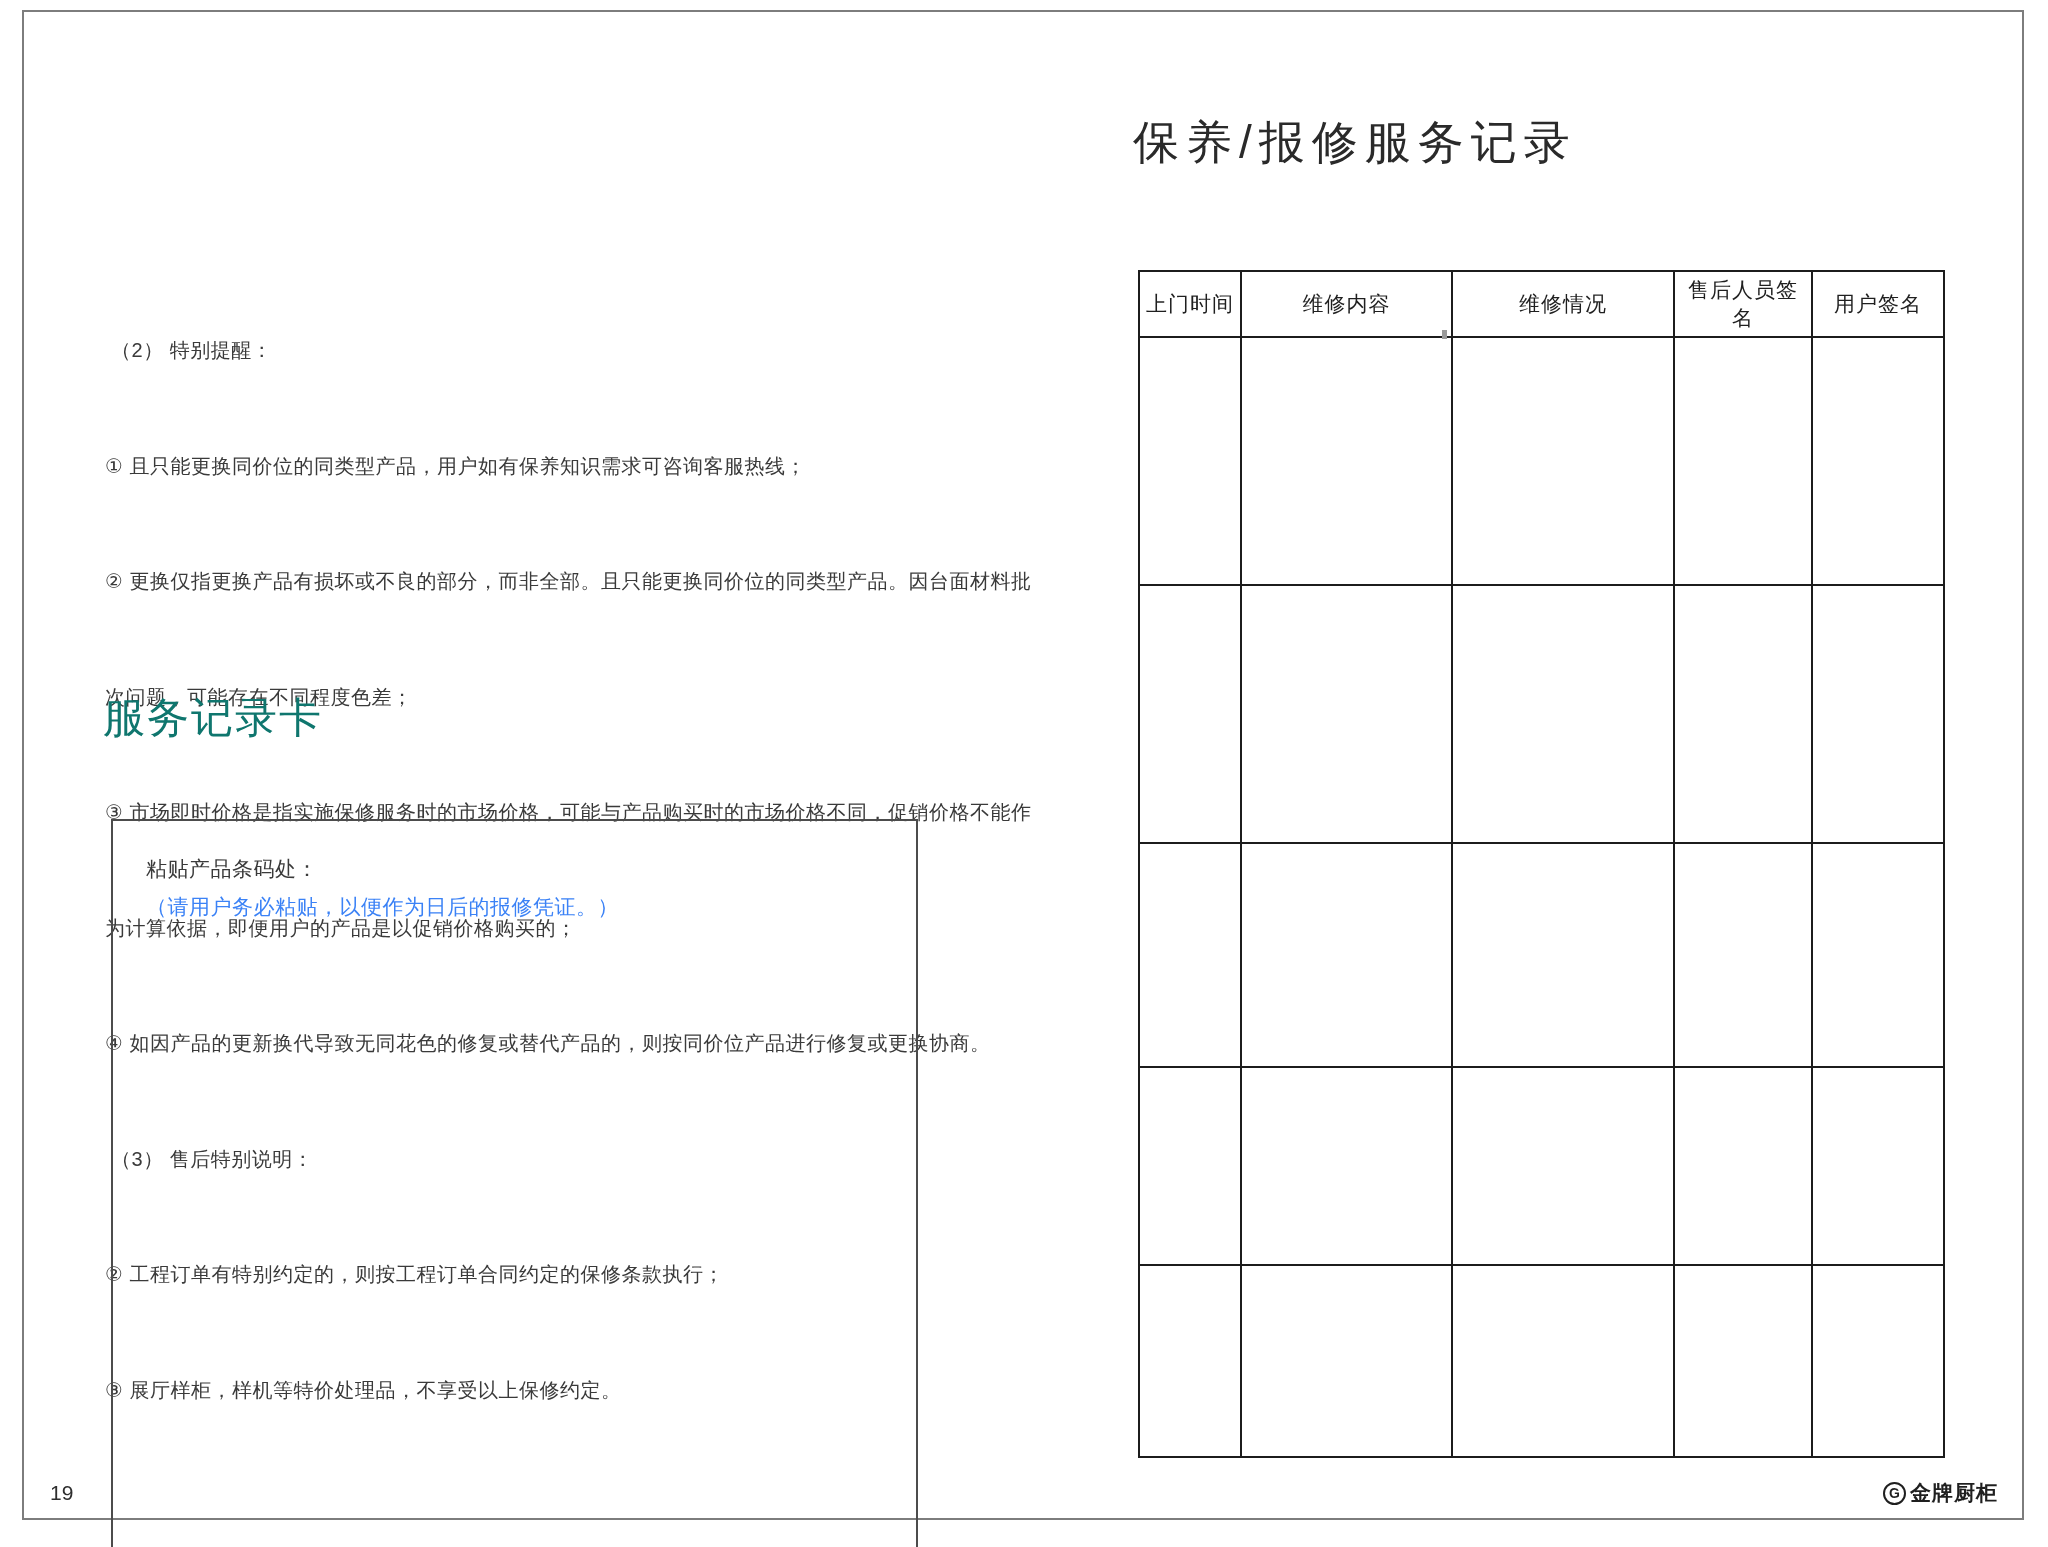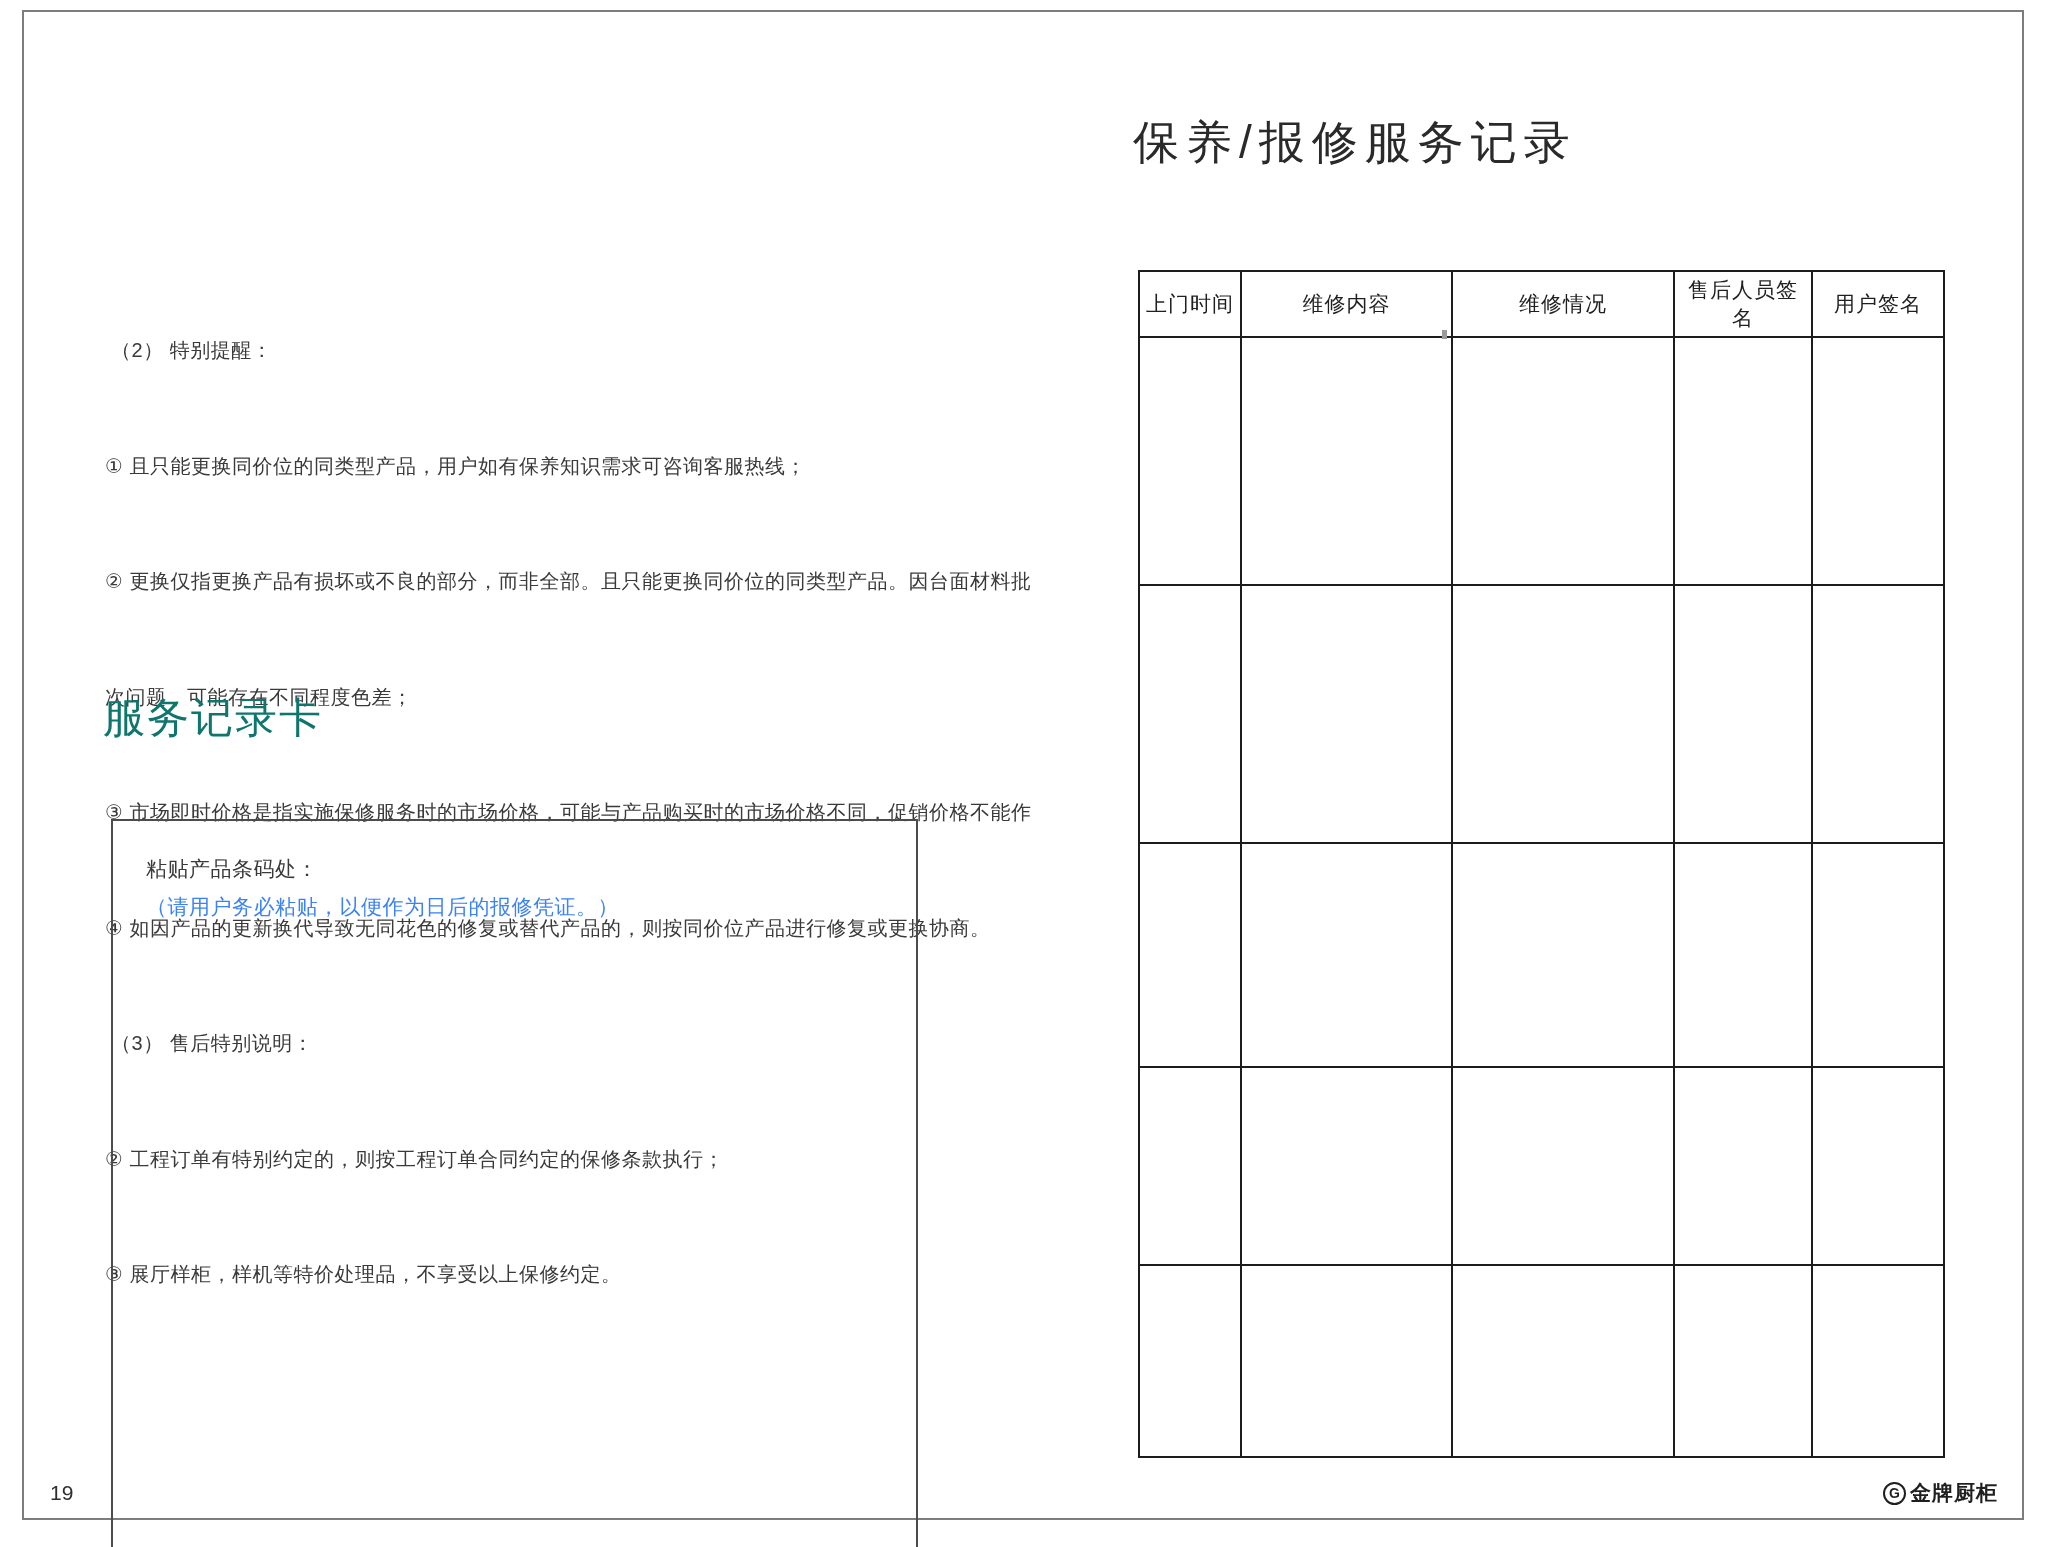--- a/index.html
+++ b/index.html
@@ -80,20 +80,21 @@
 <body>
 
 <div class="page-frame"></div>
 
 <div class="notes">
   <div> （2） 特别提醒：</div>
   <div>① 且只能更换同价位的同类型产品，用户如有保养知识需求可咨询客服热线；</div>
   <div>② 更换仅指更换产品有损坏或不良的部分，而非全部。且只能更换同价位的同类型产品。因台面材料批</div>
   <div>次问题，可能存在不同程度色差；</div>
   <div>③ 市场即时价格是指实施保修服务时的市场价格，可能与产品购买时的市场价格不同，促销价格不能作</div>
+  <div>为计算依据，即便用户的产品是以促销价格购买的；</div>
   <div>④ 如因产品的更新换代导致无同花色的修复或替代产品的，则按同价位产品进行修复或更换协商。</div>
   <div> （3） 售后特别说明：</div>
   <div>② 工程订单有特别约定的，则按工程订单合同约定的保修条款执行；</div>
   <div>③ 展厅样柜，样机等特价处理品，不享受以上保修约定。</div>
 </div>
 
 <div class="section-heading">服务记录卡</div>
 
 <div class="barcode-box">
   <div class="line1">粘贴产品条码处：</div>

